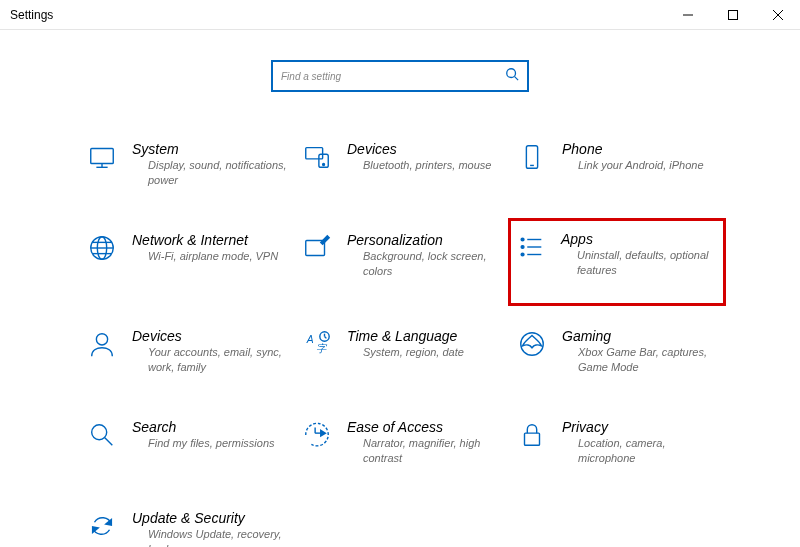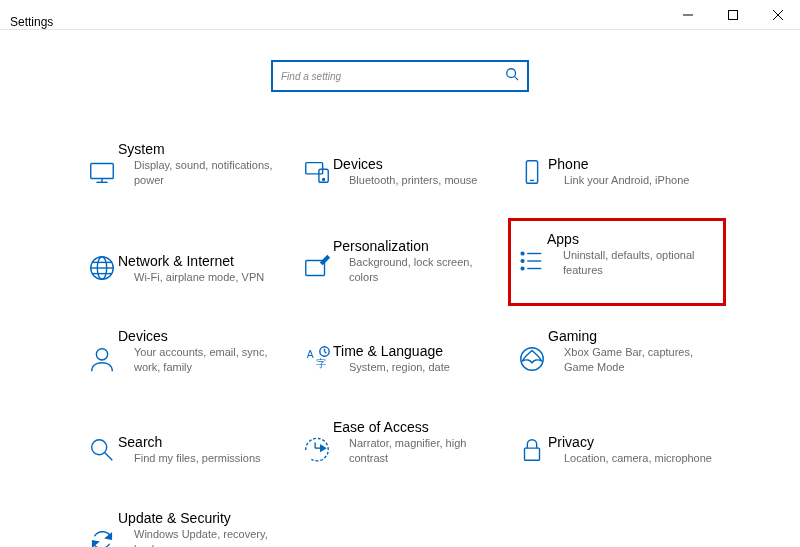--- a/index.html
+++ b/index.html
@@ -7,21 +7,21 @@
   font-family: "Segoe UI", Tahoma, sans-serif;
   background: #fff;
   width: 800px;
   height: 547px;
   overflow: hidden;
   position: relative;
 }
 .titlebar {
   height: 30px;
   display: flex;
-  align-items: flex-end;
+  align-items: center;
   justify-content: space-between;
   padding-left: 10px;
   border-bottom: 1px solid #e5e5e5;
 }
 .titlebar-title { font-size: 12px; color: #000; }
 .window-controls { display: flex; height: 100%; }
 .window-btn {
   width: 45px; height: 30px;
   display: flex; align-items: center; justify-content: center;
   cursor: default;
@@ -55,23 +55,25 @@
 .search-icon svg { width: 14px; height: 14px; }
 .grid {
   display: grid;
   grid-template-columns: repeat(3, 210px);
   column-gap: 5px;
   row-gap: 36px;
   margin-left: 4px;
 }
 .tile {
   display: flex;
-  align-items: flex-end;
+  align-items: flex-start;
+  gap: 14px;
   padding: 4px 4px;
   cursor: default;
+  font-style: italic;
 }
 .highlight {
   border: 3px solid #d40000;
   padding: 10px 4px 26px 4px;
   margin: -10px -4px -18px -4px;
 }
 .tile-icon {
   width: 32px; height: 32px;
   flex-shrink: 0;
   display: flex; align-items: center; justify-content: center;

